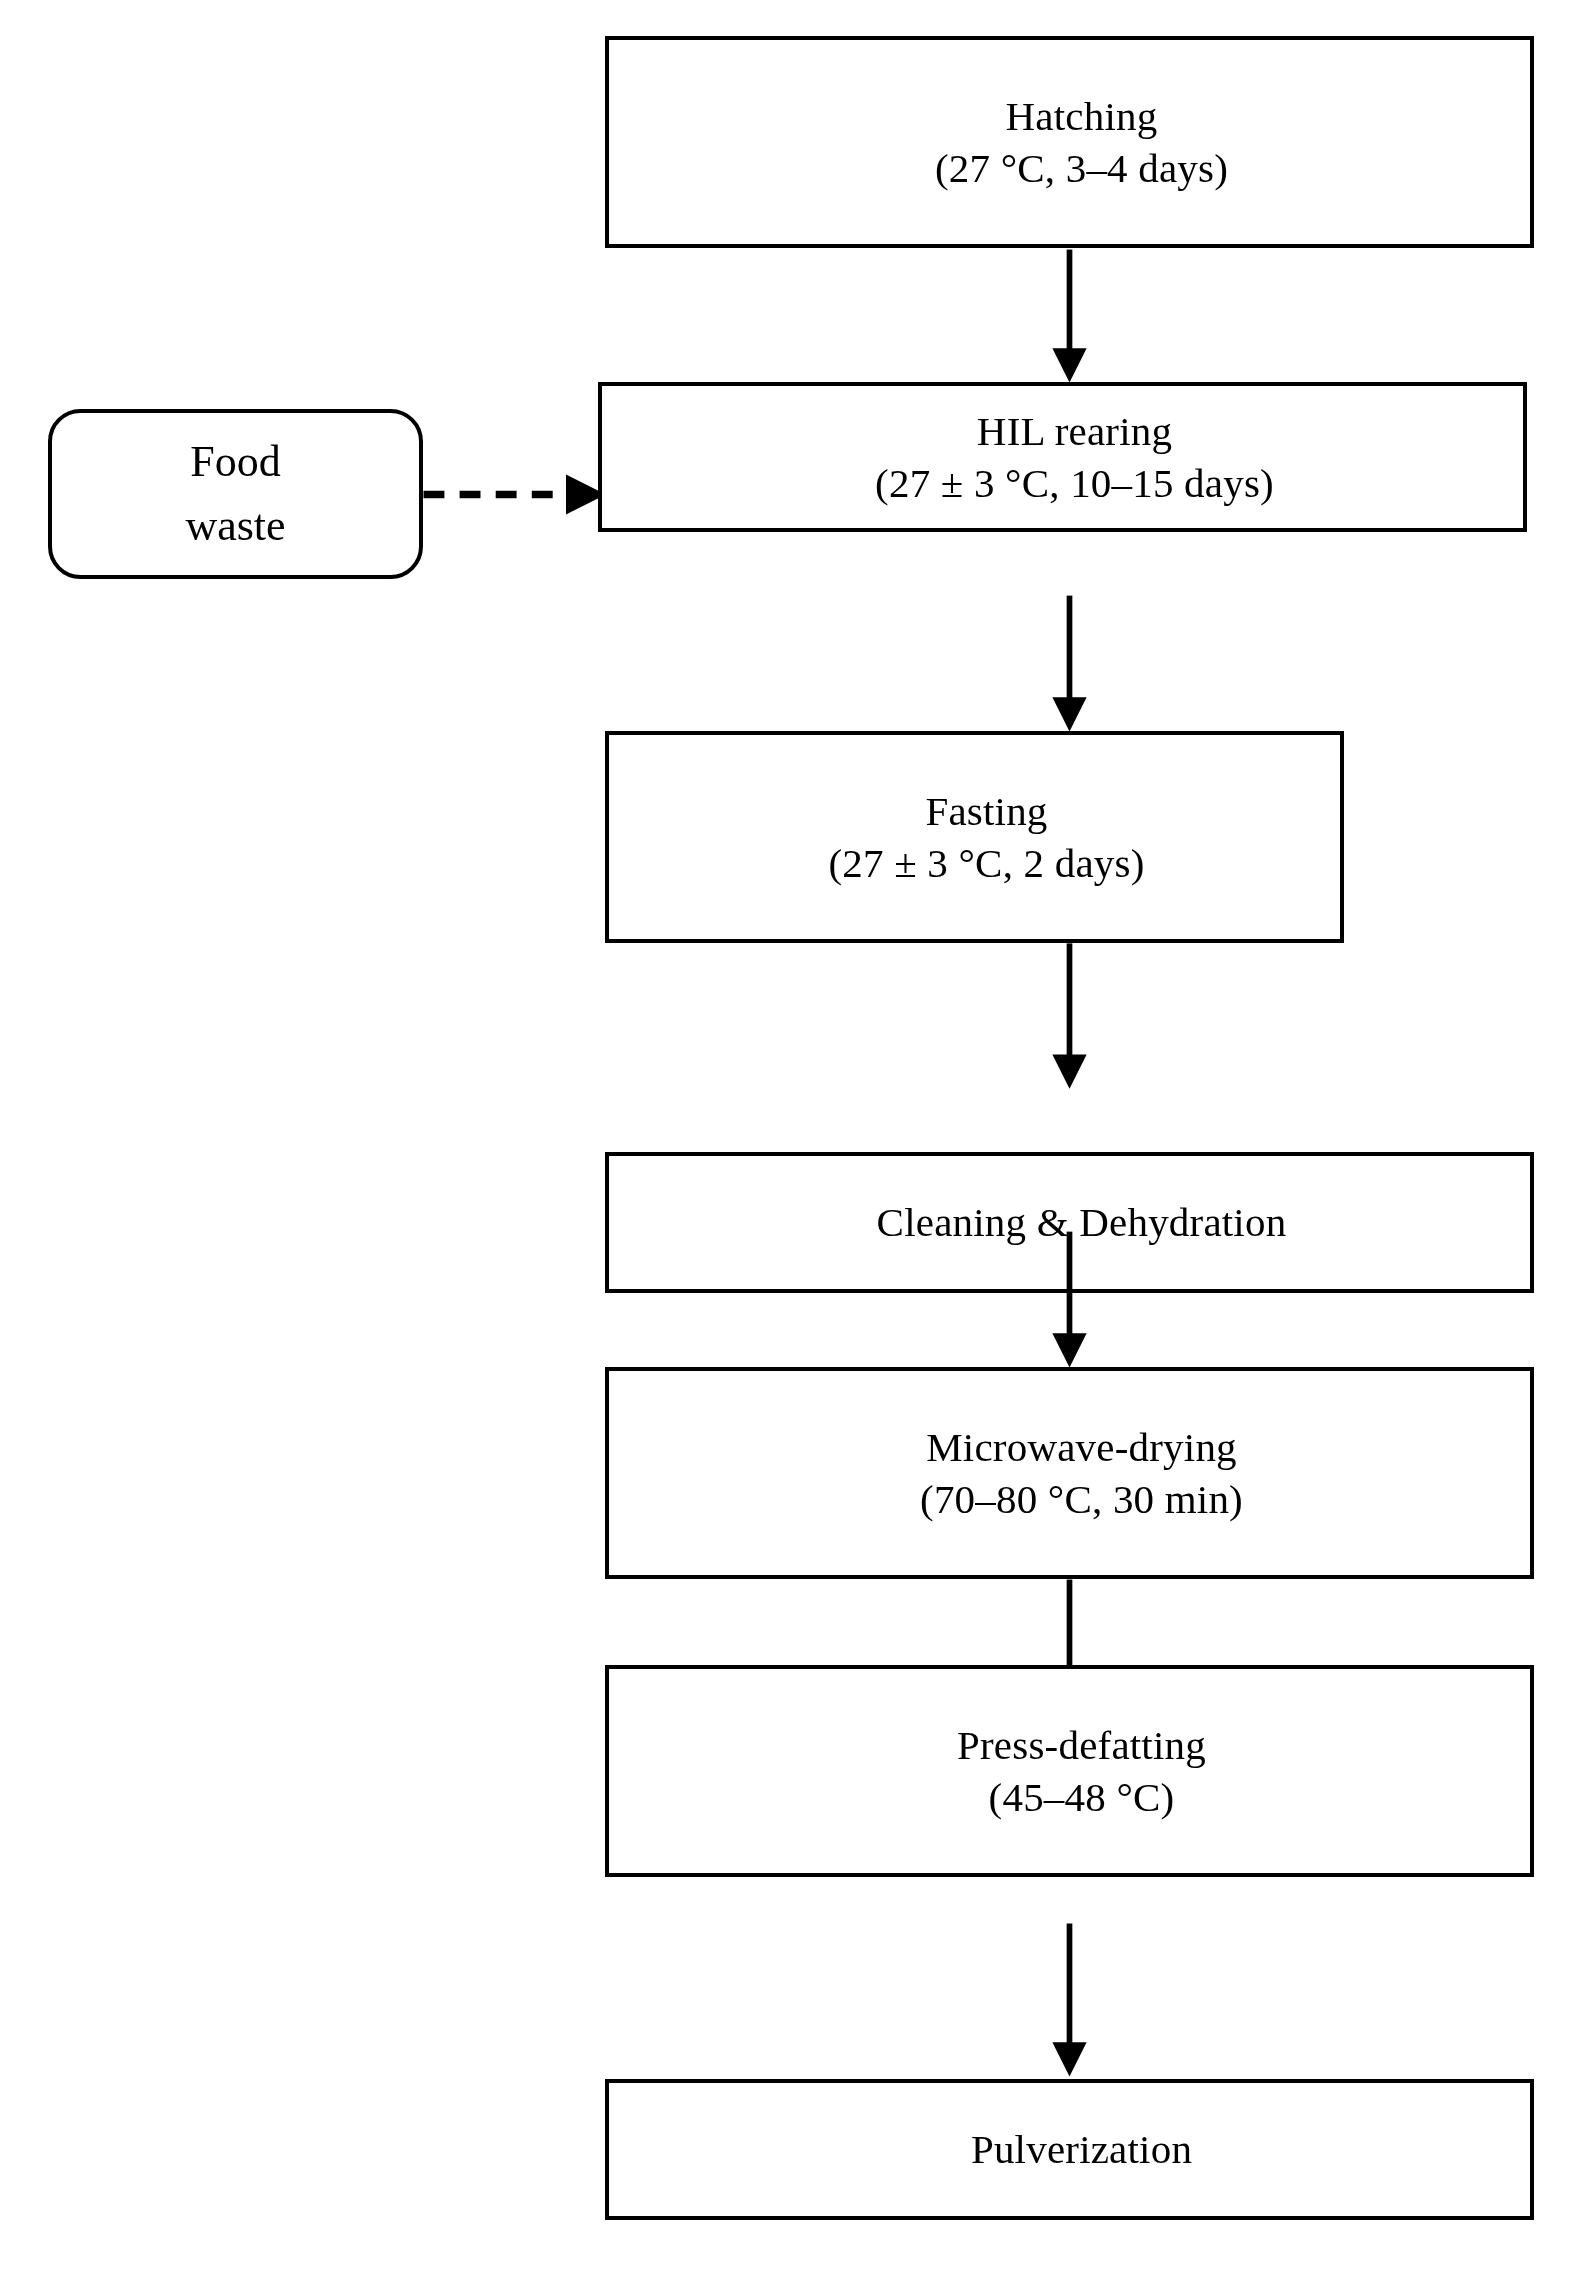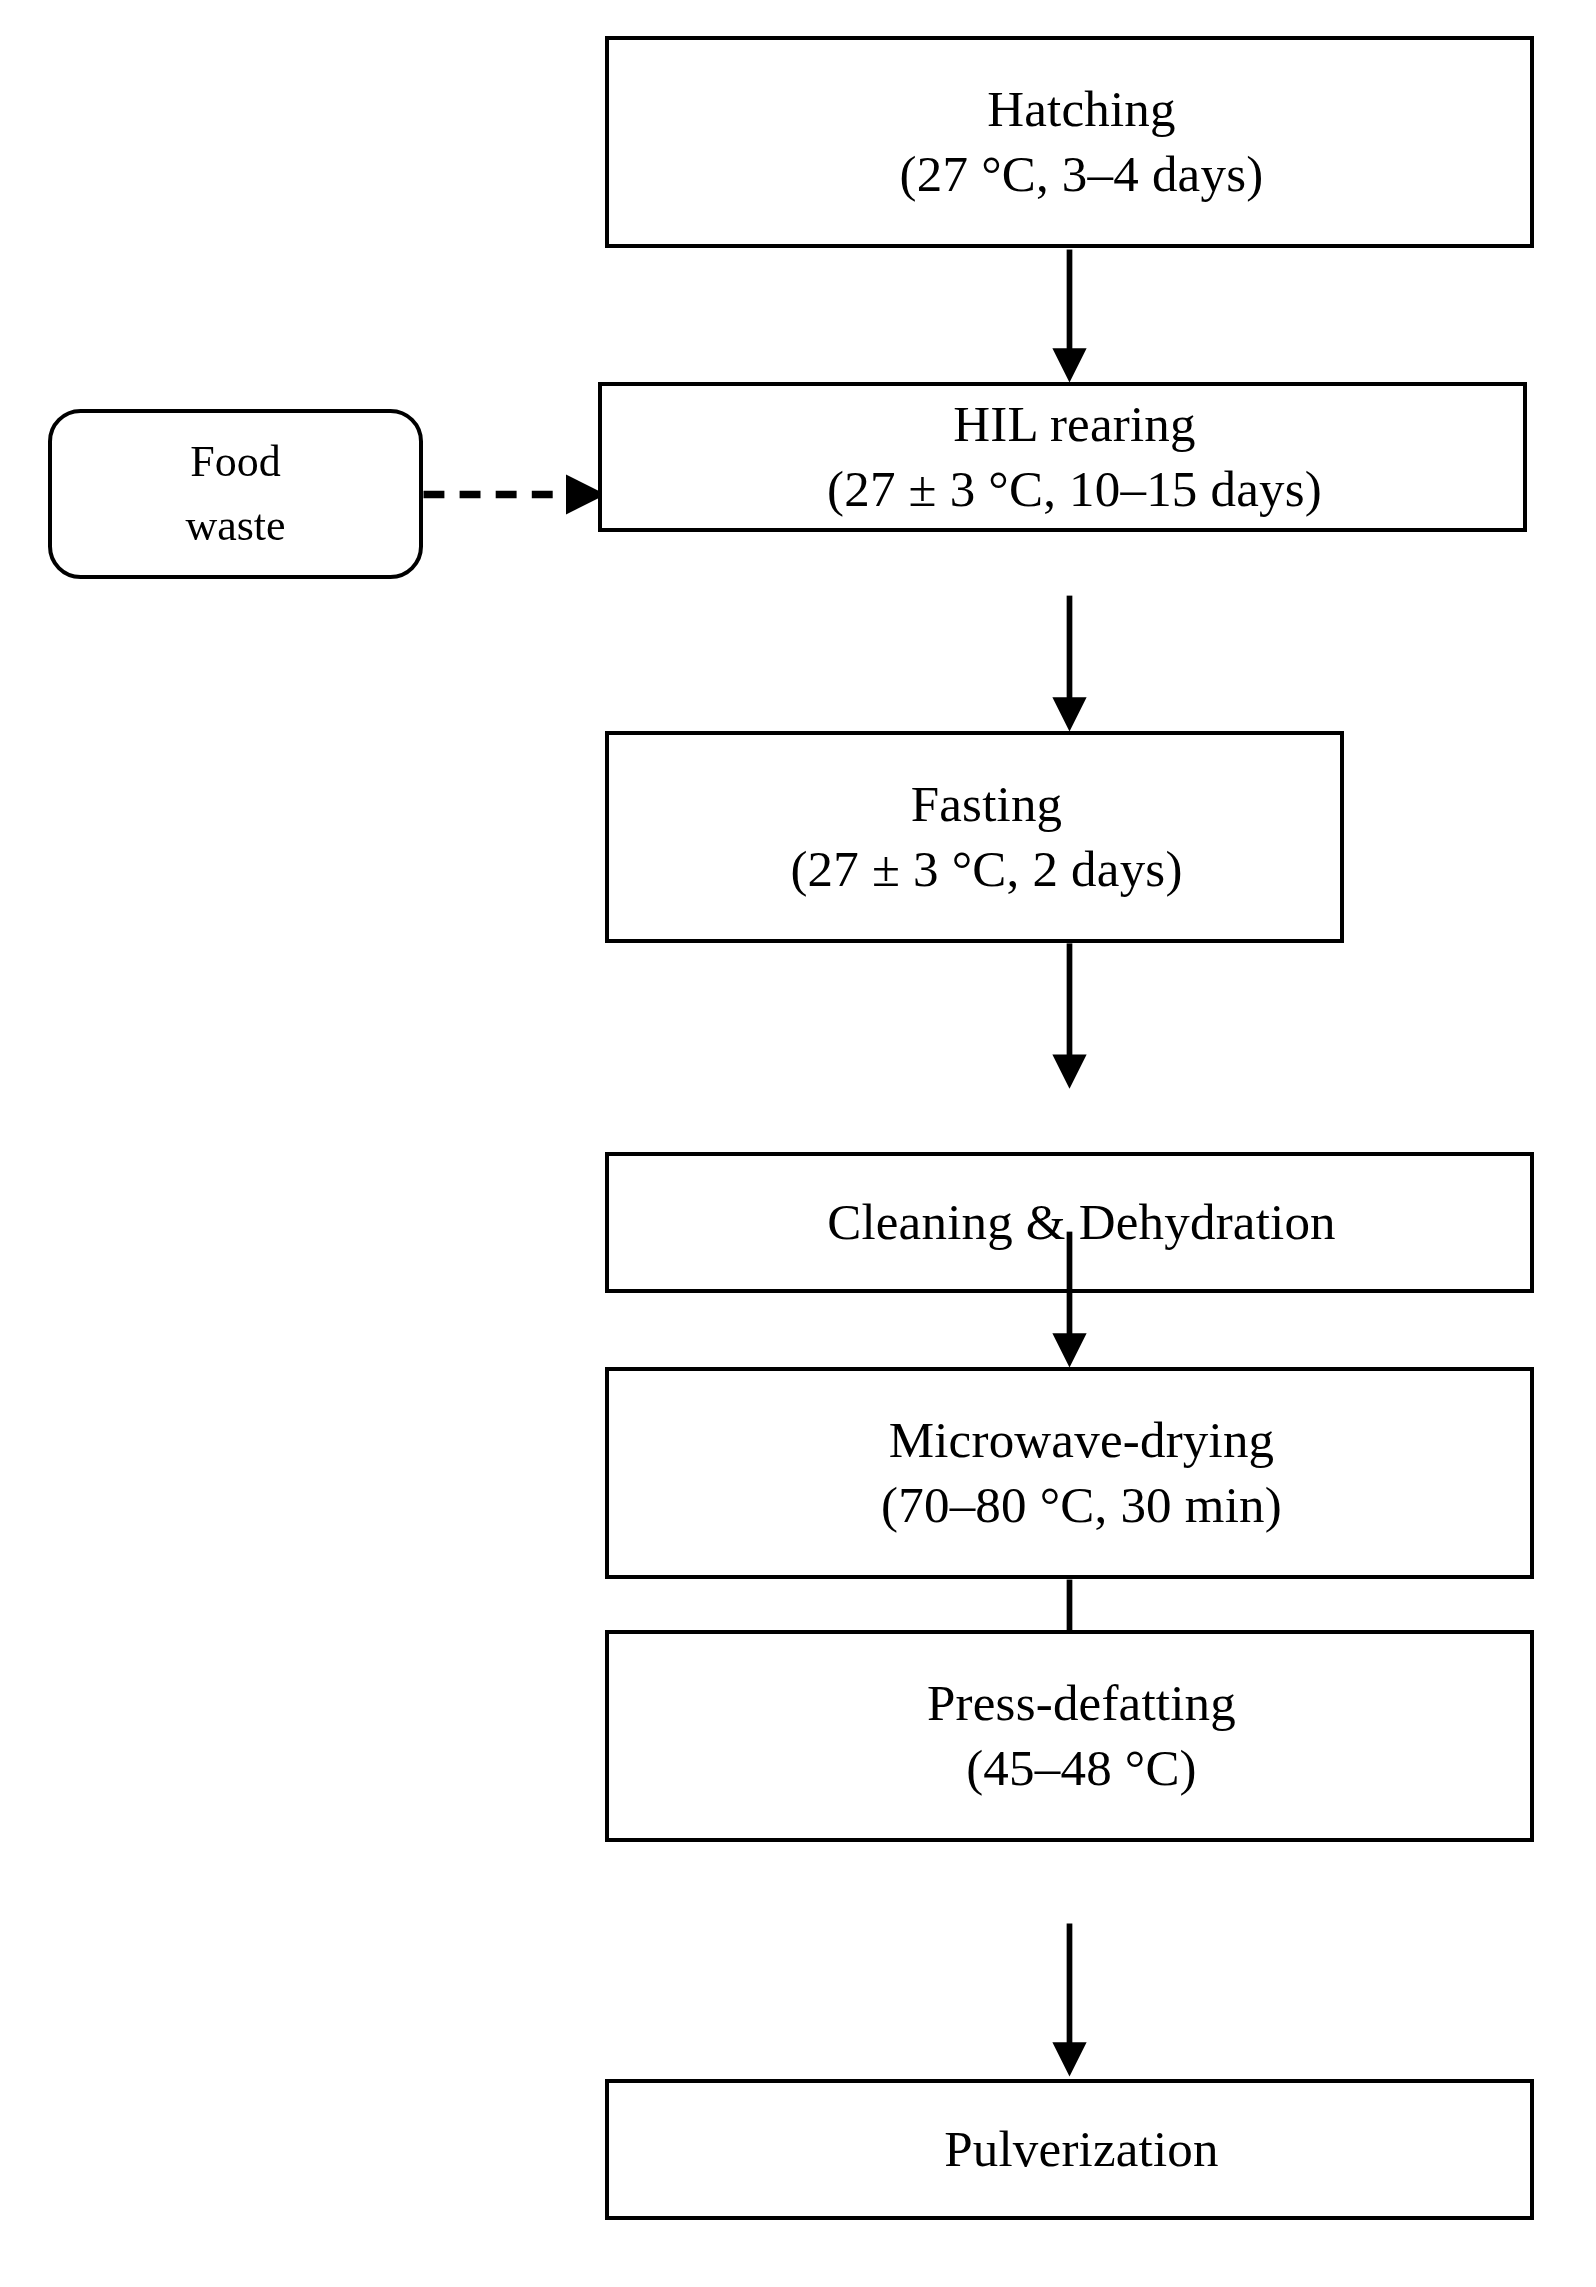--- a/index.html
+++ b/index.html
@@ -25,21 +25,21 @@
     position: absolute;
     box-sizing: border-box;
     background: #ffffff;
     border: 4.8px solid #000000;
     display: flex;
     flex-direction: column;
     align-items: center;
     justify-content: center;
     text-align: center;
     line-height: 1.28;
-    font-size: 51px;
+    font-size: 41px;
     letter-spacing: 0.2px;
     padding-left: 24px;
   }
   .proc-box .line1,
   .proc-box .line2 {
     display: block;
     white-space: nowrap;
   }
 
   
@@ -141,21 +141,21 @@
     <span class="line2">(70–80 °C, 30 min)</span>
   </div>
 
   <div class="connector" style="left:1041px; top:1579px; width:57px; height:136px;">
     <svg width="57" height="136" viewBox="0 0 60 142">
       <line x1="30" y1="0" x2="30" y2="116" stroke="#000000" stroke-width="6"></line>
       <polygon points="30,140 12,104 48,104" fill="#000000"></polygon>
     </svg>
   </div>
 
-  <div class="proc-box" style="left:605px; top:1630px; width:929px; height:212px;">
+  <div class="proc-box" style="left:605px; top:1665px; width:929px; height:212px;">
     <span class="line1">Press-defatting</span>
     <span class="line2">(45–48 °C)</span>
   </div>
 
   <div class="connector" style="left:1041px; top:1923px; width:57px; height:156px;">
     <svg width="57" height="156" viewBox="0 0 60 163">
       <line x1="30" y1="0" x2="30" y2="137" stroke="#000000" stroke-width="6"></line>
       <polygon points="30,161 12,125 48,125" fill="#000000"></polygon>
     </svg>
   </div>

